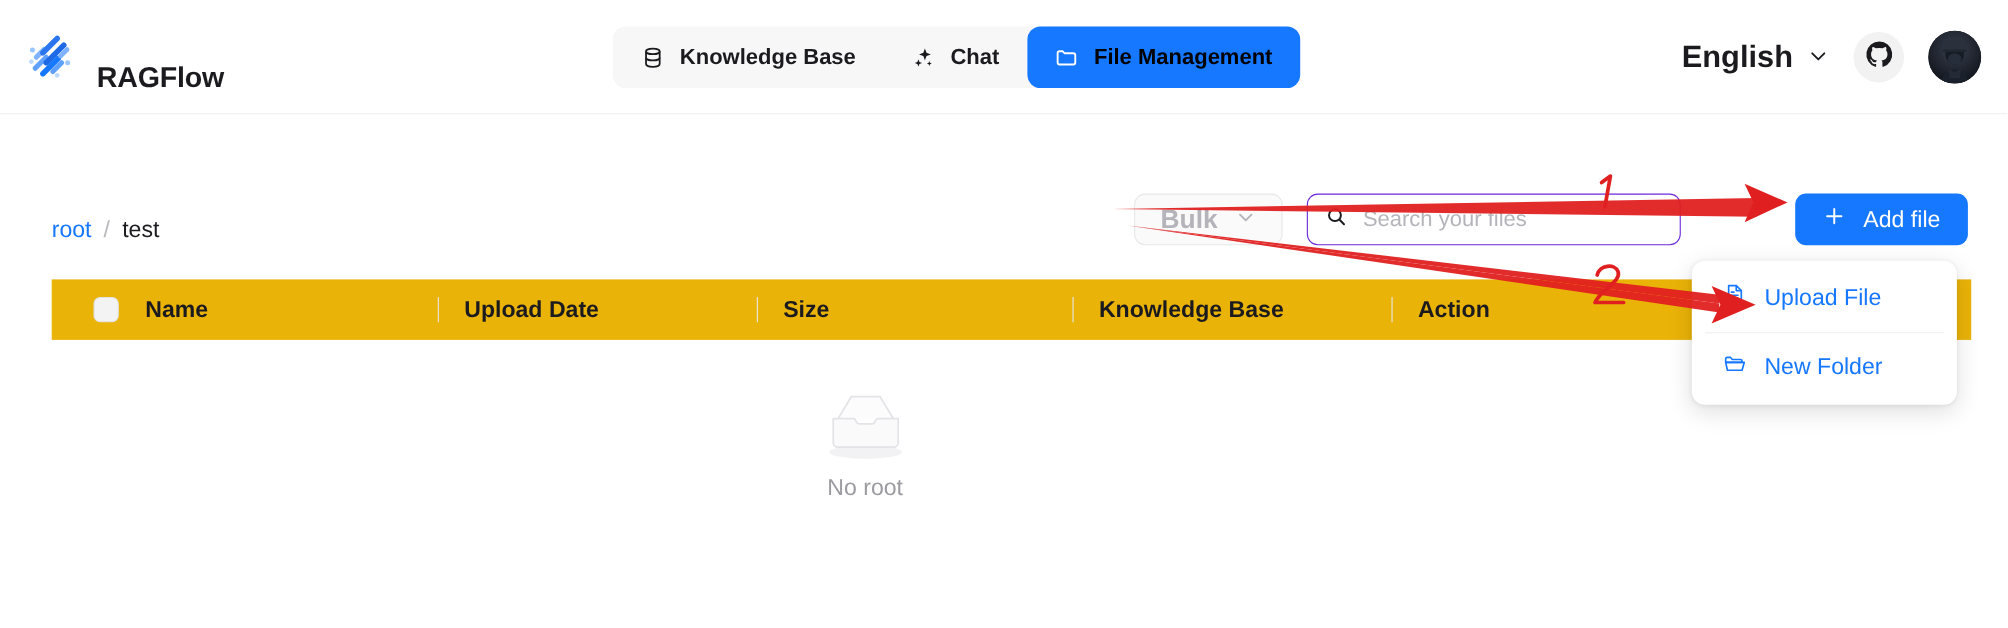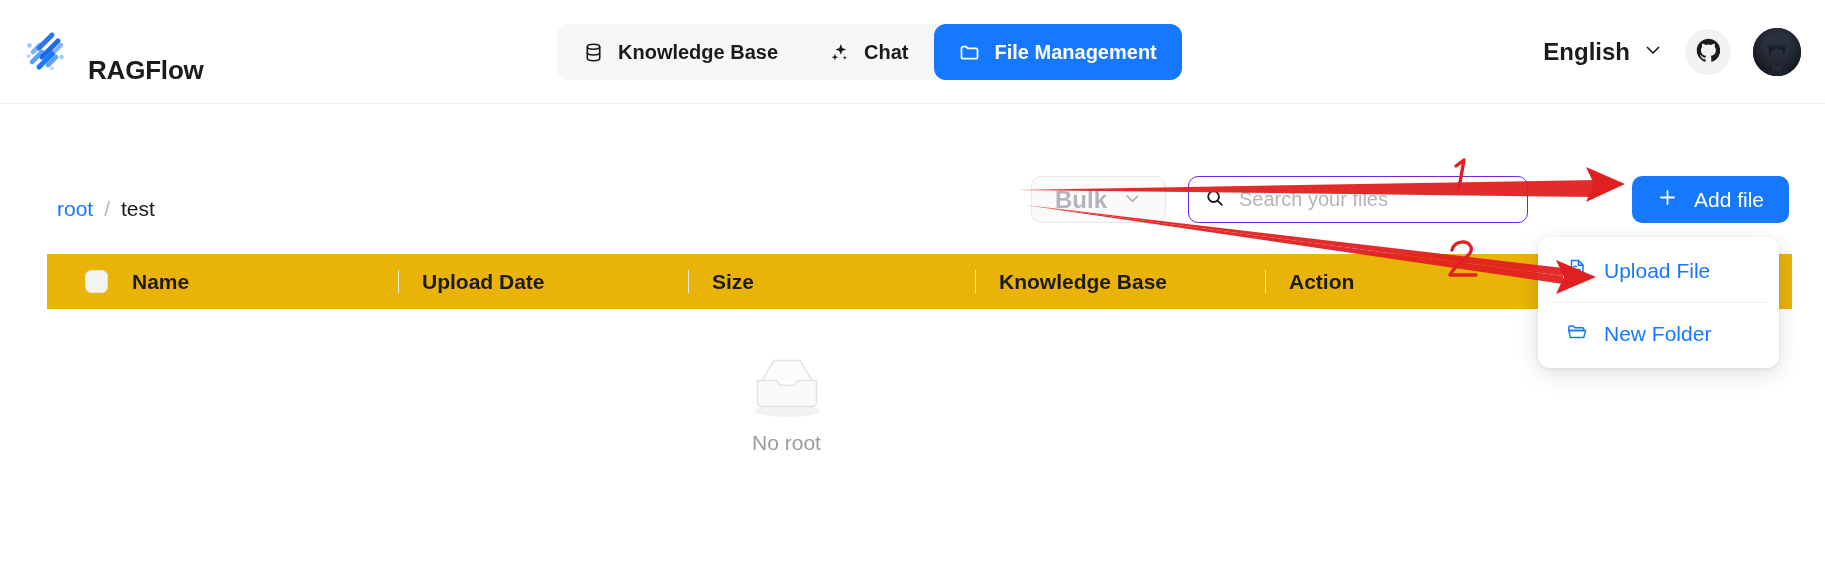--- a/index.html
+++ b/index.html
@@ -78,21 +78,21 @@
     font-size: 20px;
     font-weight: bold;
     color: #1b1b1f;
     border-radius: 12px;
     white-space: nowrap;
     cursor: pointer;
   }
 
   .nav-item.active {
     background: #1677ff;
-    color: #ffffff;
+    color: #000000;
   }
 
   .nav-icon {
     display: inline-flex;
     align-items: center;
     justify-content: center;
     width: 22px;
     height: 22px;
     flex: 0 0 auto;
   }
@@ -105,21 +105,21 @@
     height: 60px;
     display: flex;
     align-items: center;
     gap: 22px;
   }
 
   .lang-select {
     display: flex;
     align-items: center;
     gap: 13px;
-    font-size: 24px;
+    font-size: 28px;
     font-weight: bold;
     color: #1b1b1f;
     cursor: pointer;
     white-space: nowrap;
   }
 
   .gh-circle {
     width: 46px;
     height: 46px;
     border-radius: 50%;
@@ -150,21 +150,20 @@
   }
 
   .breadcrumb {
     position: absolute;
     left: 47px;
     top: 93px;
     display: flex;
     align-items: center;
     gap: 11px;
     font-size: 21px;
-    margin-left: 10px;
   }
 
   .crumb-link { color: #1677ff; cursor: pointer; }
   .crumb-sep { color: #b8b8bd; }
   .crumb-current { color: #1b1b1f; }
 
   
   .toolbar {
     position: absolute;
     right: 297px;

